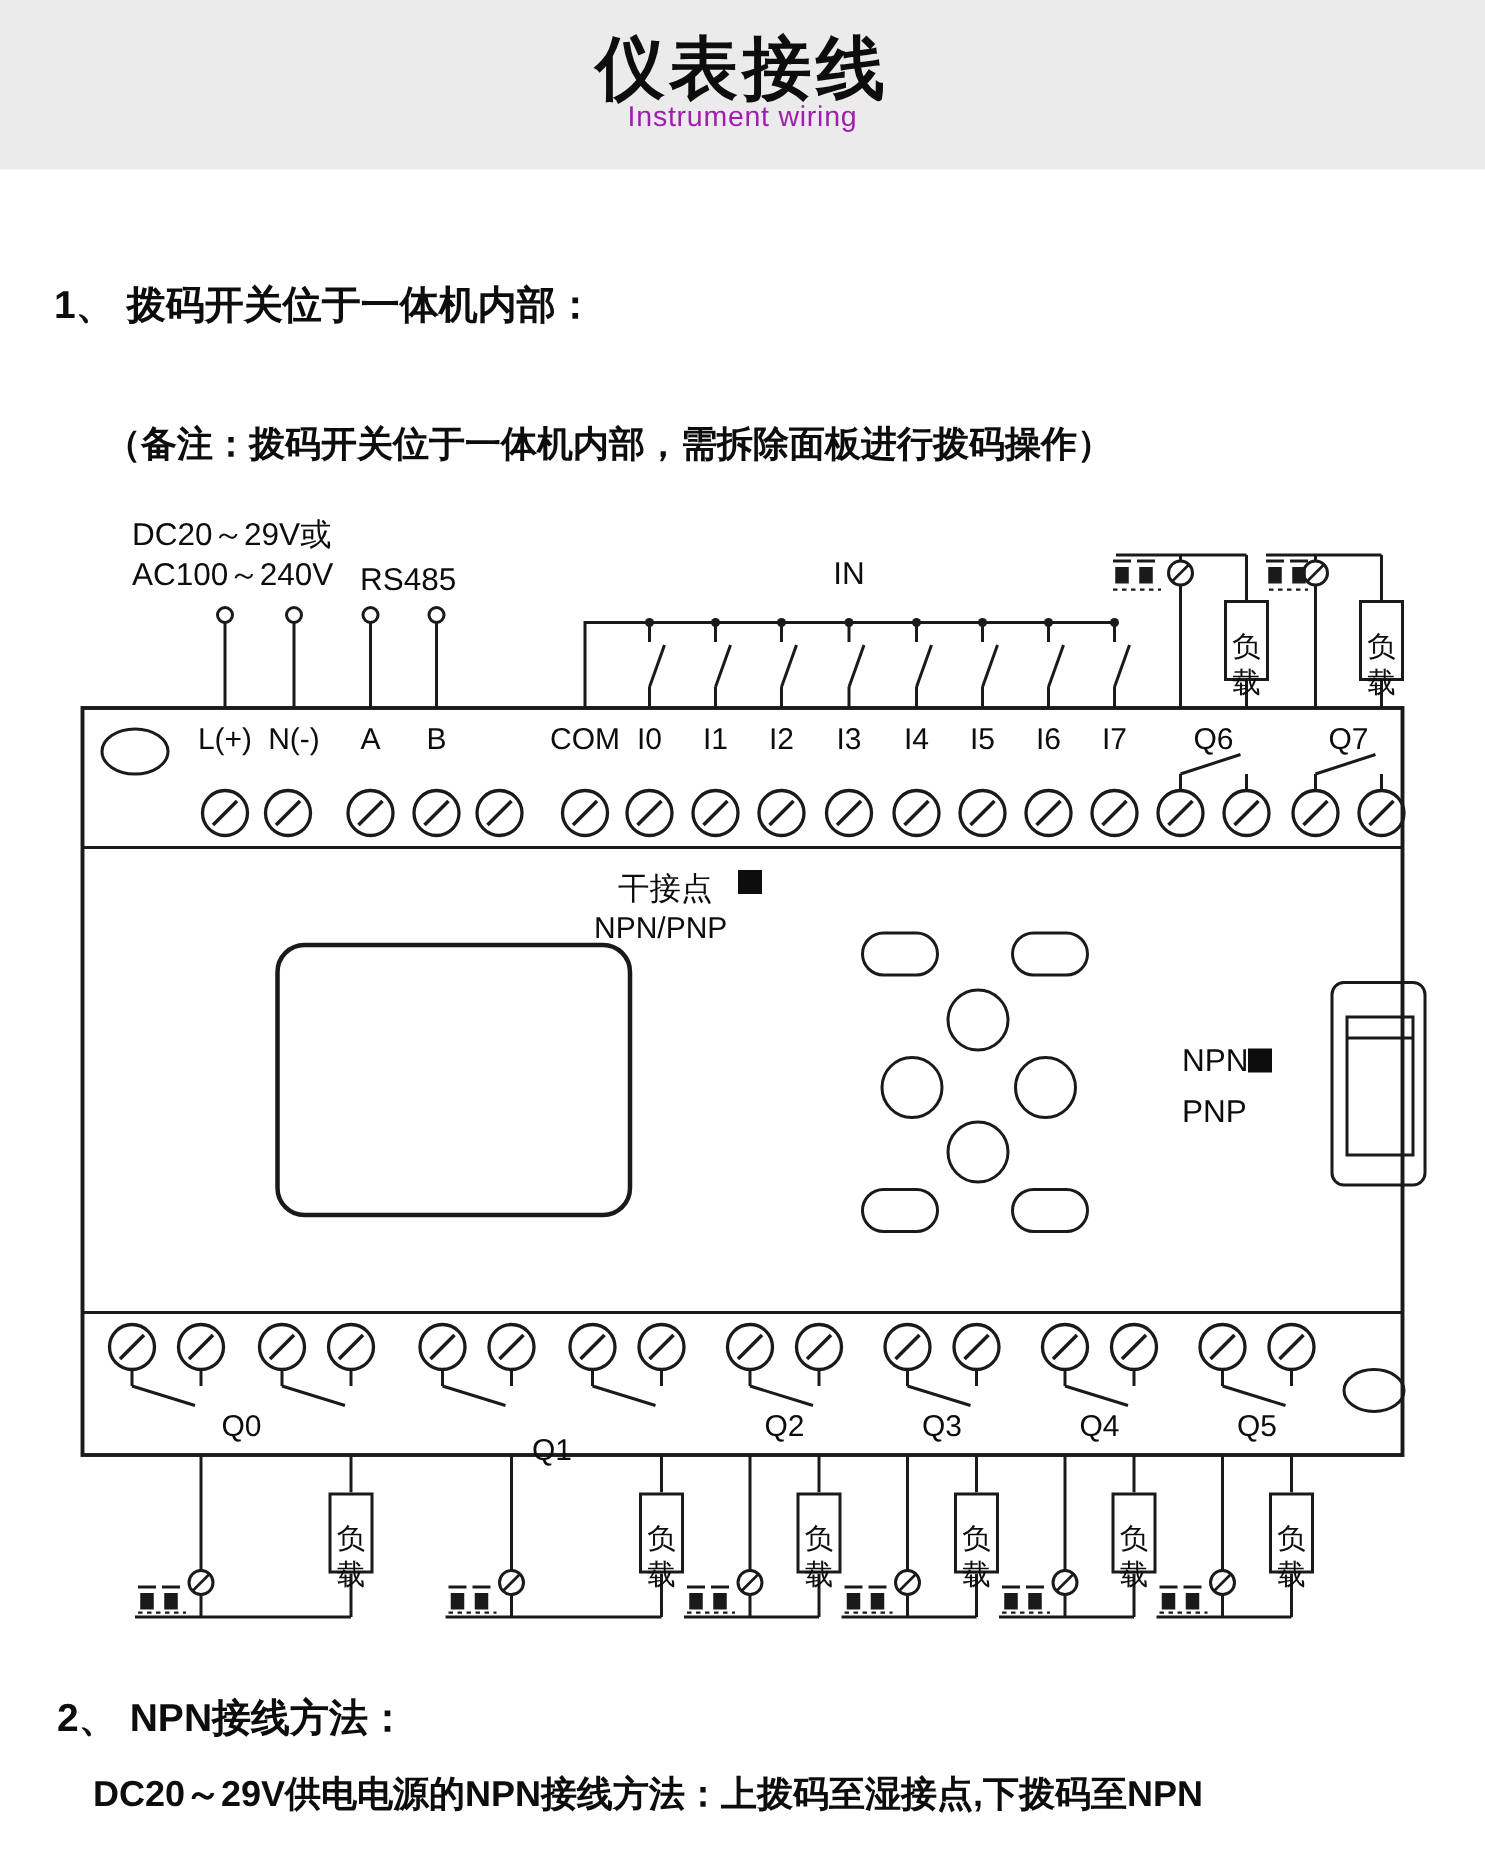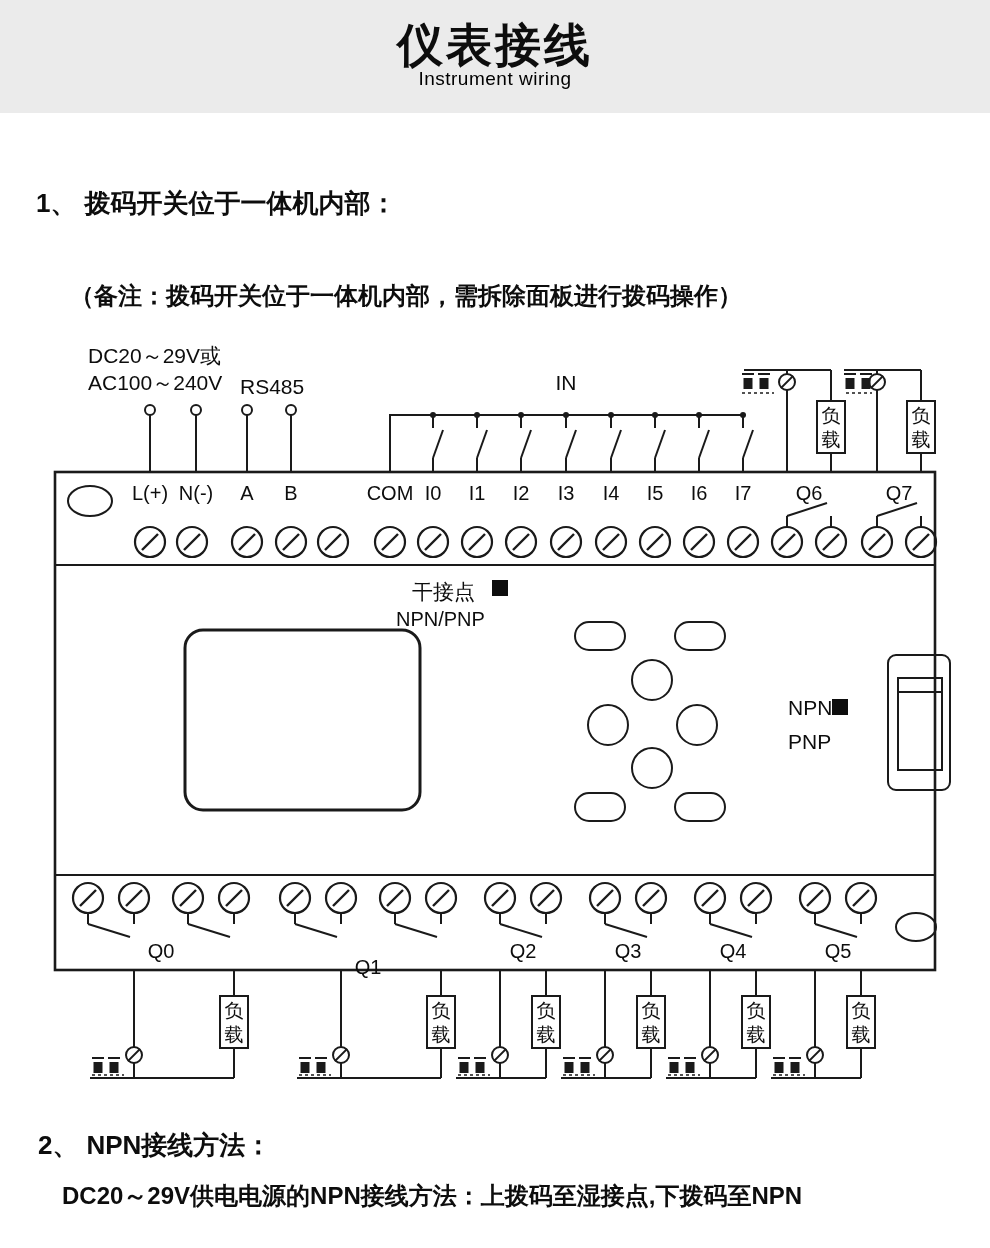--- a/index.html
+++ b/index.html
@@ -2,36 +2,36 @@
 <html><head>
 <meta charset="utf-8">
 <style>
   *{margin:0;padding:0;box-sizing:border-box}
   html,body{background:#fff}
   body{width:990px;height:1248px;font-family:"Liberation Sans","DejaVu Sans",sans-serif;color:#111}
   .page{position:relative;width:990px;height:1248px;overflow:hidden;background:#fff}
 
   .banner{position:absolute;top:0;left:0;width:990px;height:113px;background:#ebebeb;text-align:center}
   .banner h1{font-size:46px;font-weight:700;letter-spacing:3px;padding-top:18px;line-height:54px;color:#0d0d0d}
-  .banner .sub{font-size:19px;color:#000000;margin-top:-4px;letter-spacing:.5px}
+  .banner .sub{font-size:19px;color:#a21caf;margin-top:-4px;letter-spacing:.5px}
 
   .tline{position:absolute;font-weight:700;white-space:nowrap;color:#0d0d0d}
   .f26{font-size:26px}.f25{font-size:25px}.f24{font-size:24px}
   .num{margin-right:8px}
 
   .diagram{position:absolute;top:340px;left:0;width:990px;height:770px}
   .diagram svg{position:absolute;top:0;left:0}
 
   .dlabel{position:absolute;font-family:Liberation Sans, sans-serif;white-space:nowrap;color:#0d0d0d}
   .f21{font-size:21px}.f20{font-size:20px}
   .center{transform:translateX(-50%)}
 
   .load{position:absolute;width:30px;height:54px;border:2px solid #1a1a1a;background:#fff;
         font-family:"Liberation Serif","DejaVu Serif",serif;font-size:19px;line-height:24px;
-        text-align:center;word-break:break-all;padding-top:2px;color:#0d0d0d}
+        text-align:center;word-break:break-all;padding-top:18px;color:#0d0d0d}
   .sq{position:absolute;width:16px;height:16px;background:#0d0d0d}
 </style>
 </head>
 <body>
 
 <div class="page">
 
   <header class="banner">
     <h1>仪表接线</h1>
     <div class="sub">Instrument wiring</div>

